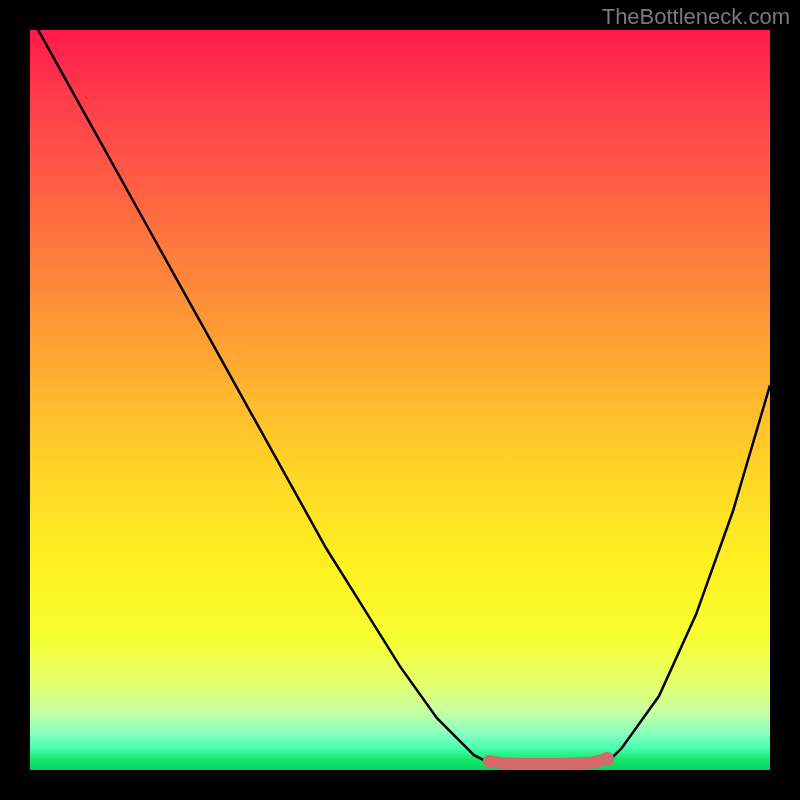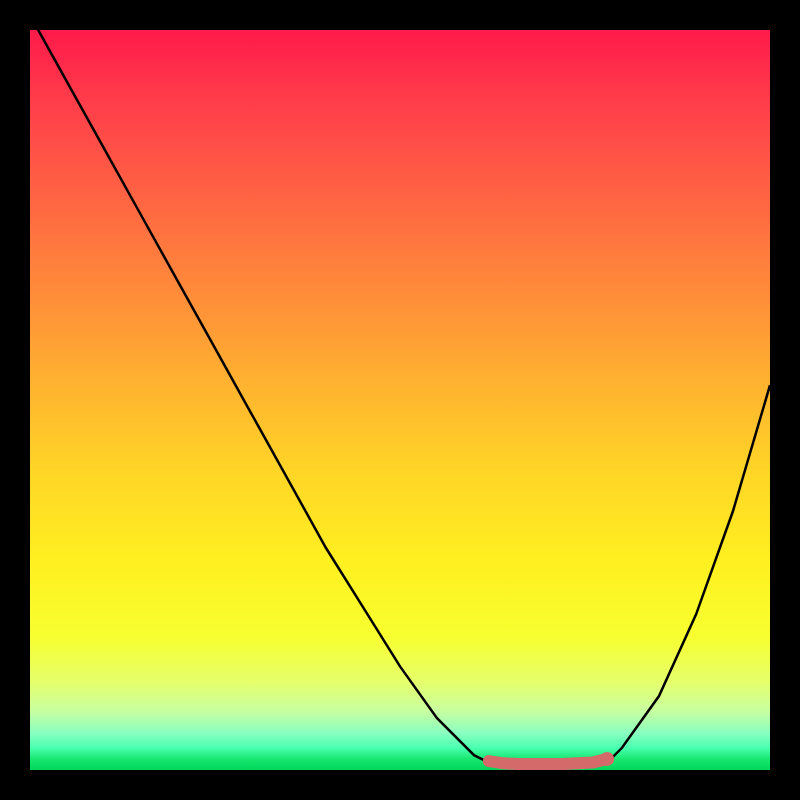--- a/index.html
+++ b/index.html
@@ -61,20 +61,21 @@
     left: 0;
     top: 0;
     width: 740px;
     height: 740px;
   }
 </style>
 </head>
 <body>
 
 <div class="container">
+  <div class="watermark">TheBottleneck.com</div>
   <div class="plot-area">
     <div class="gradient"></div>
     <svg class="curve" viewBox="0 0 740 740" preserveAspectRatio="none">
       <path id="curve-path" fill="none" stroke="#000000" stroke-width="2.5" d="M0.00 -14.80 L37.00 51.80 L74.00 118.40 L111.00 185.00 L148.00 251.60 L185.00 318.20 L222.00 384.80 L259.00 451.40 L296.00 518.00 L333.00 577.20 L370.00 636.40 L407.00 688.20 L444.00 725.20 L458.80 732.60 L481.00 736.30 L518.00 736.30 L555.00 736.30 L577.20 732.60 L592.00 717.80 L629.00 666.00 L666.00 584.60 L703.00 481.00 L740.00 355.20"></path>
       <path id="marker-path" fill="none" stroke="#d46a6a" stroke-width="12" stroke-linecap="round" stroke-linejoin="round" d="M458.80 731.12 L473.60 733.34 L488.40 734.08 L503.20 734.08 L518.00 734.08 L532.80 734.08 L547.60 733.34 L562.40 732.60 L577.20 728.90"></path>
       <circle id="marker-dot" r="7" fill="#d46a6a" cx="577.20" cy="728.90"></circle>
     </svg>
   </div>
 </div>
 

